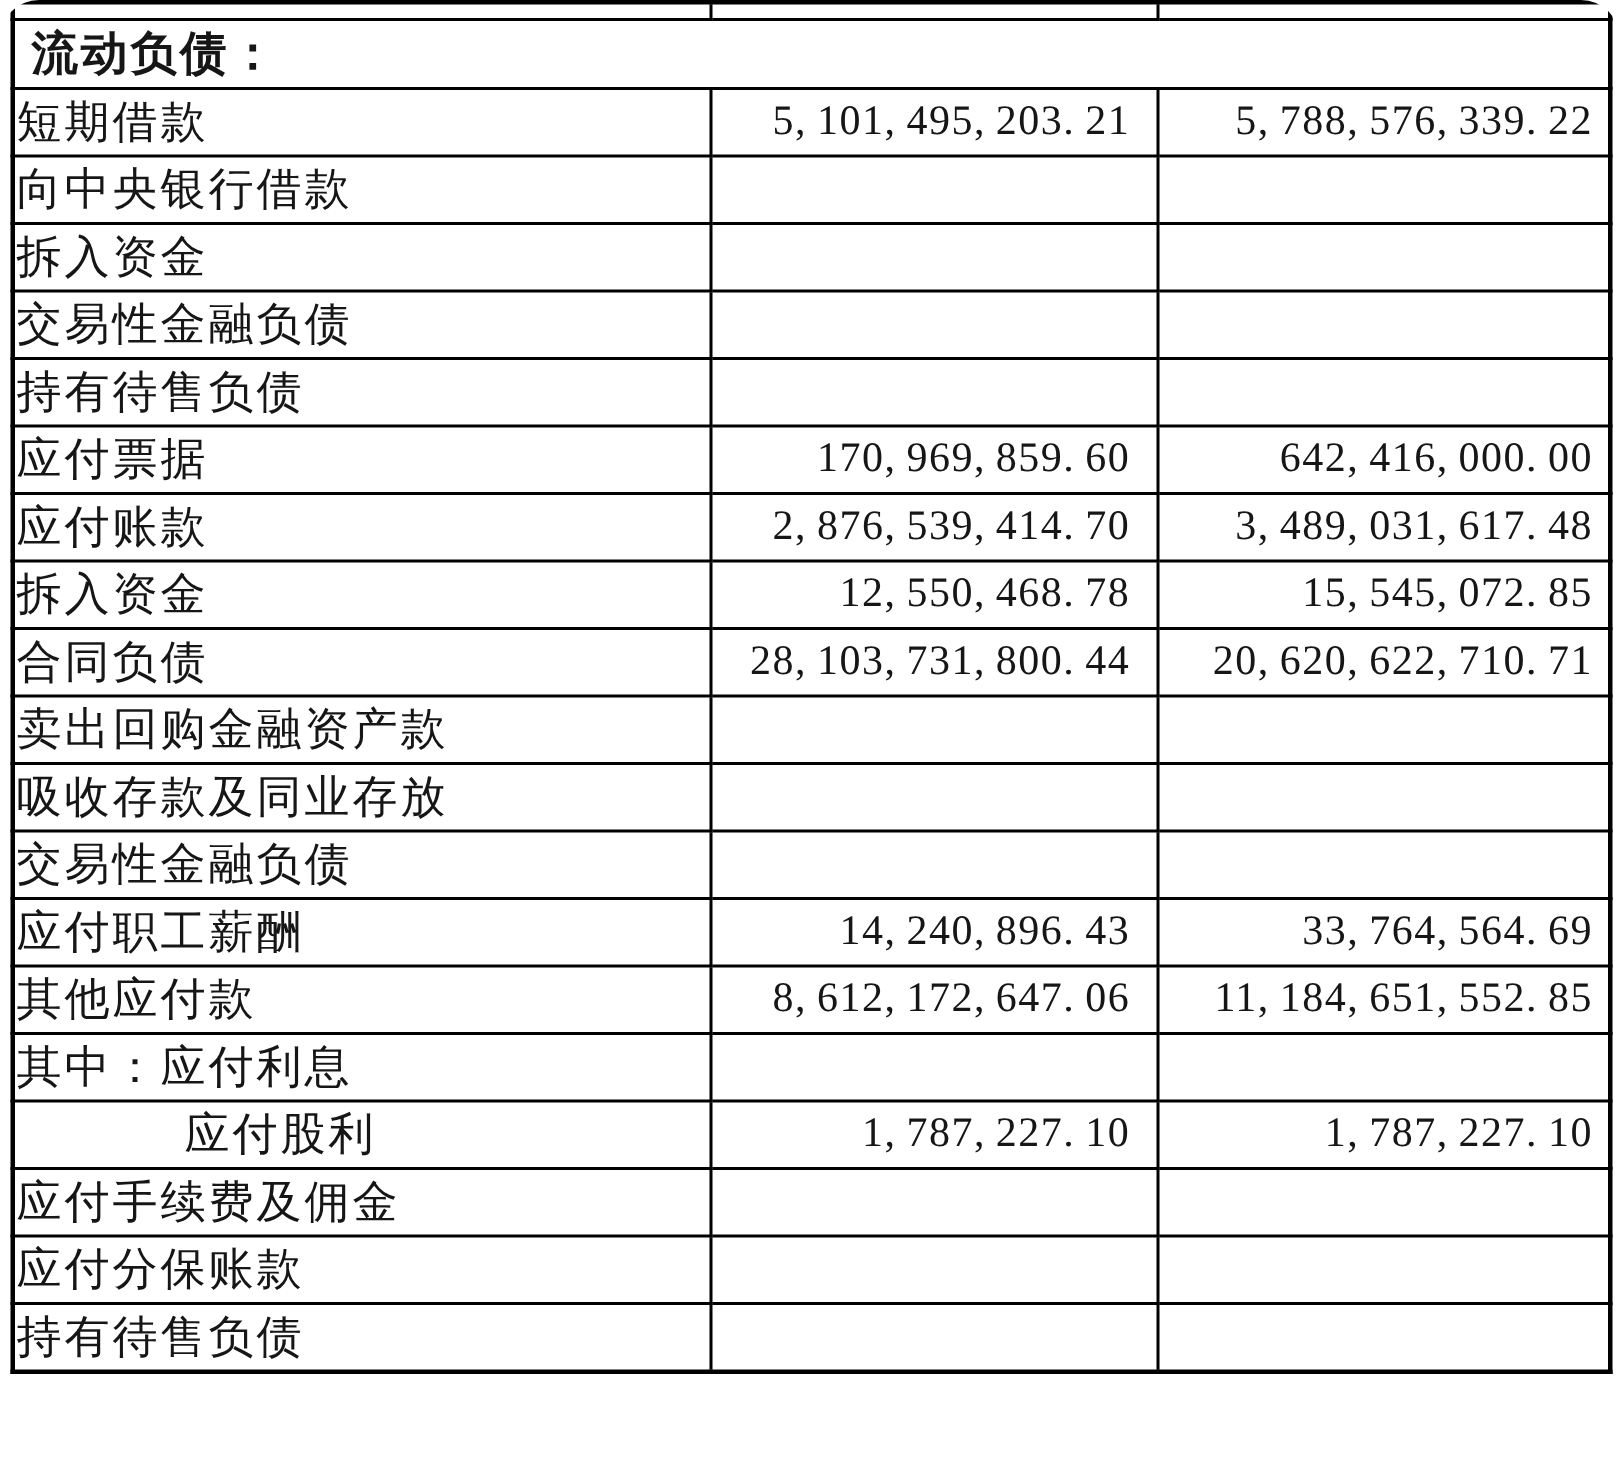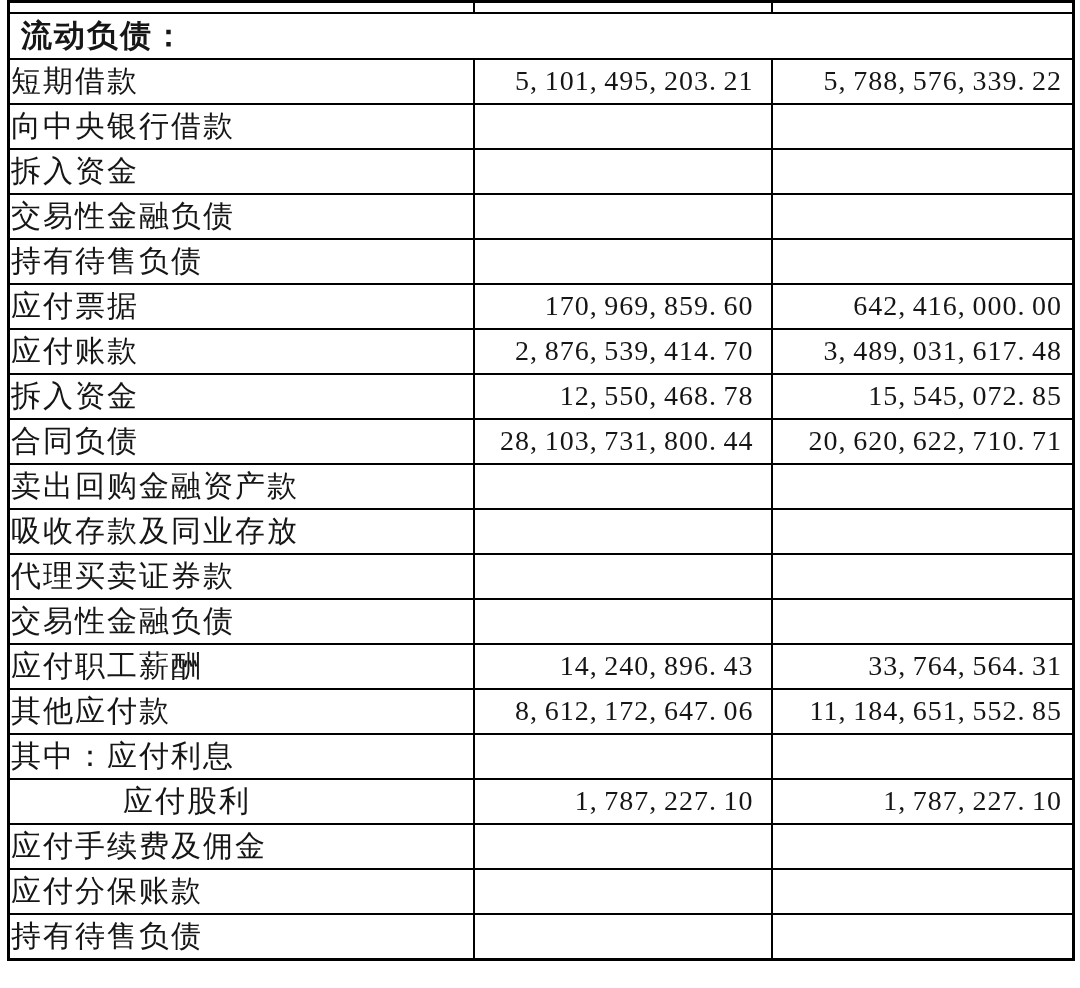--- a/index.html
+++ b/index.html
@@ -3,20 +3,21 @@
 <meta charset="utf-8">
 <style>
   html, body { margin: 0; padding: 0; background: #ffffff; }
   #page {
     position: relative;
     width: 1080px;
     height: 988px;
     background: #ffffff;
     overflow: hidden;
     font-family: "Liberation Serif", "DejaVu Serif", serif;
+    border-radius: 26px;
   }
   table.fin {
     position: absolute;
     left: 7px;
     top: 0;
     width: 1065px;
     border-collapse: collapse;
     table-layout: fixed;
     border: 3px solid #000;
   }
@@ -119,33 +120,28 @@
           <td class="lbl">卖出回购金融资产款</td>
           <td class="num c1"></td>
           <td class="num c2"></td>
         </tr>
         <tr class="item">
           <td class="lbl">吸收存款及同业存放</td>
           <td class="num c1"></td>
           <td class="num c2"></td>
         </tr>
         <tr class="item">
-          <td class="lbl">代理买卖证券款</td>
-          <td class="num c1"></td>
-          <td class="num c2"></td>
-        </tr>
-        <tr class="item">
           <td class="lbl">交易性金融负债</td>
           <td class="num c1"></td>
           <td class="num c2"></td>
         </tr>
         <tr class="item">
           <td class="lbl">应付职工薪酬</td>
           <td class="num c1">14, 240, 896. 43</td>
-          <td class="num c2">33, 764, 564. 31</td>
+          <td class="num c2">33, 764, 564. 69</td>
         </tr>
         <tr class="item">
           <td class="lbl">其他应付款</td>
           <td class="num c1">8, 612, 172, 647. 06</td>
           <td class="num c2">11, 184, 651, 552. 85</td>
         </tr>
         <tr class="item">
           <td class="lbl">其中：应付利息</td>
           <td class="num c1"></td>
           <td class="num c2"></td>

